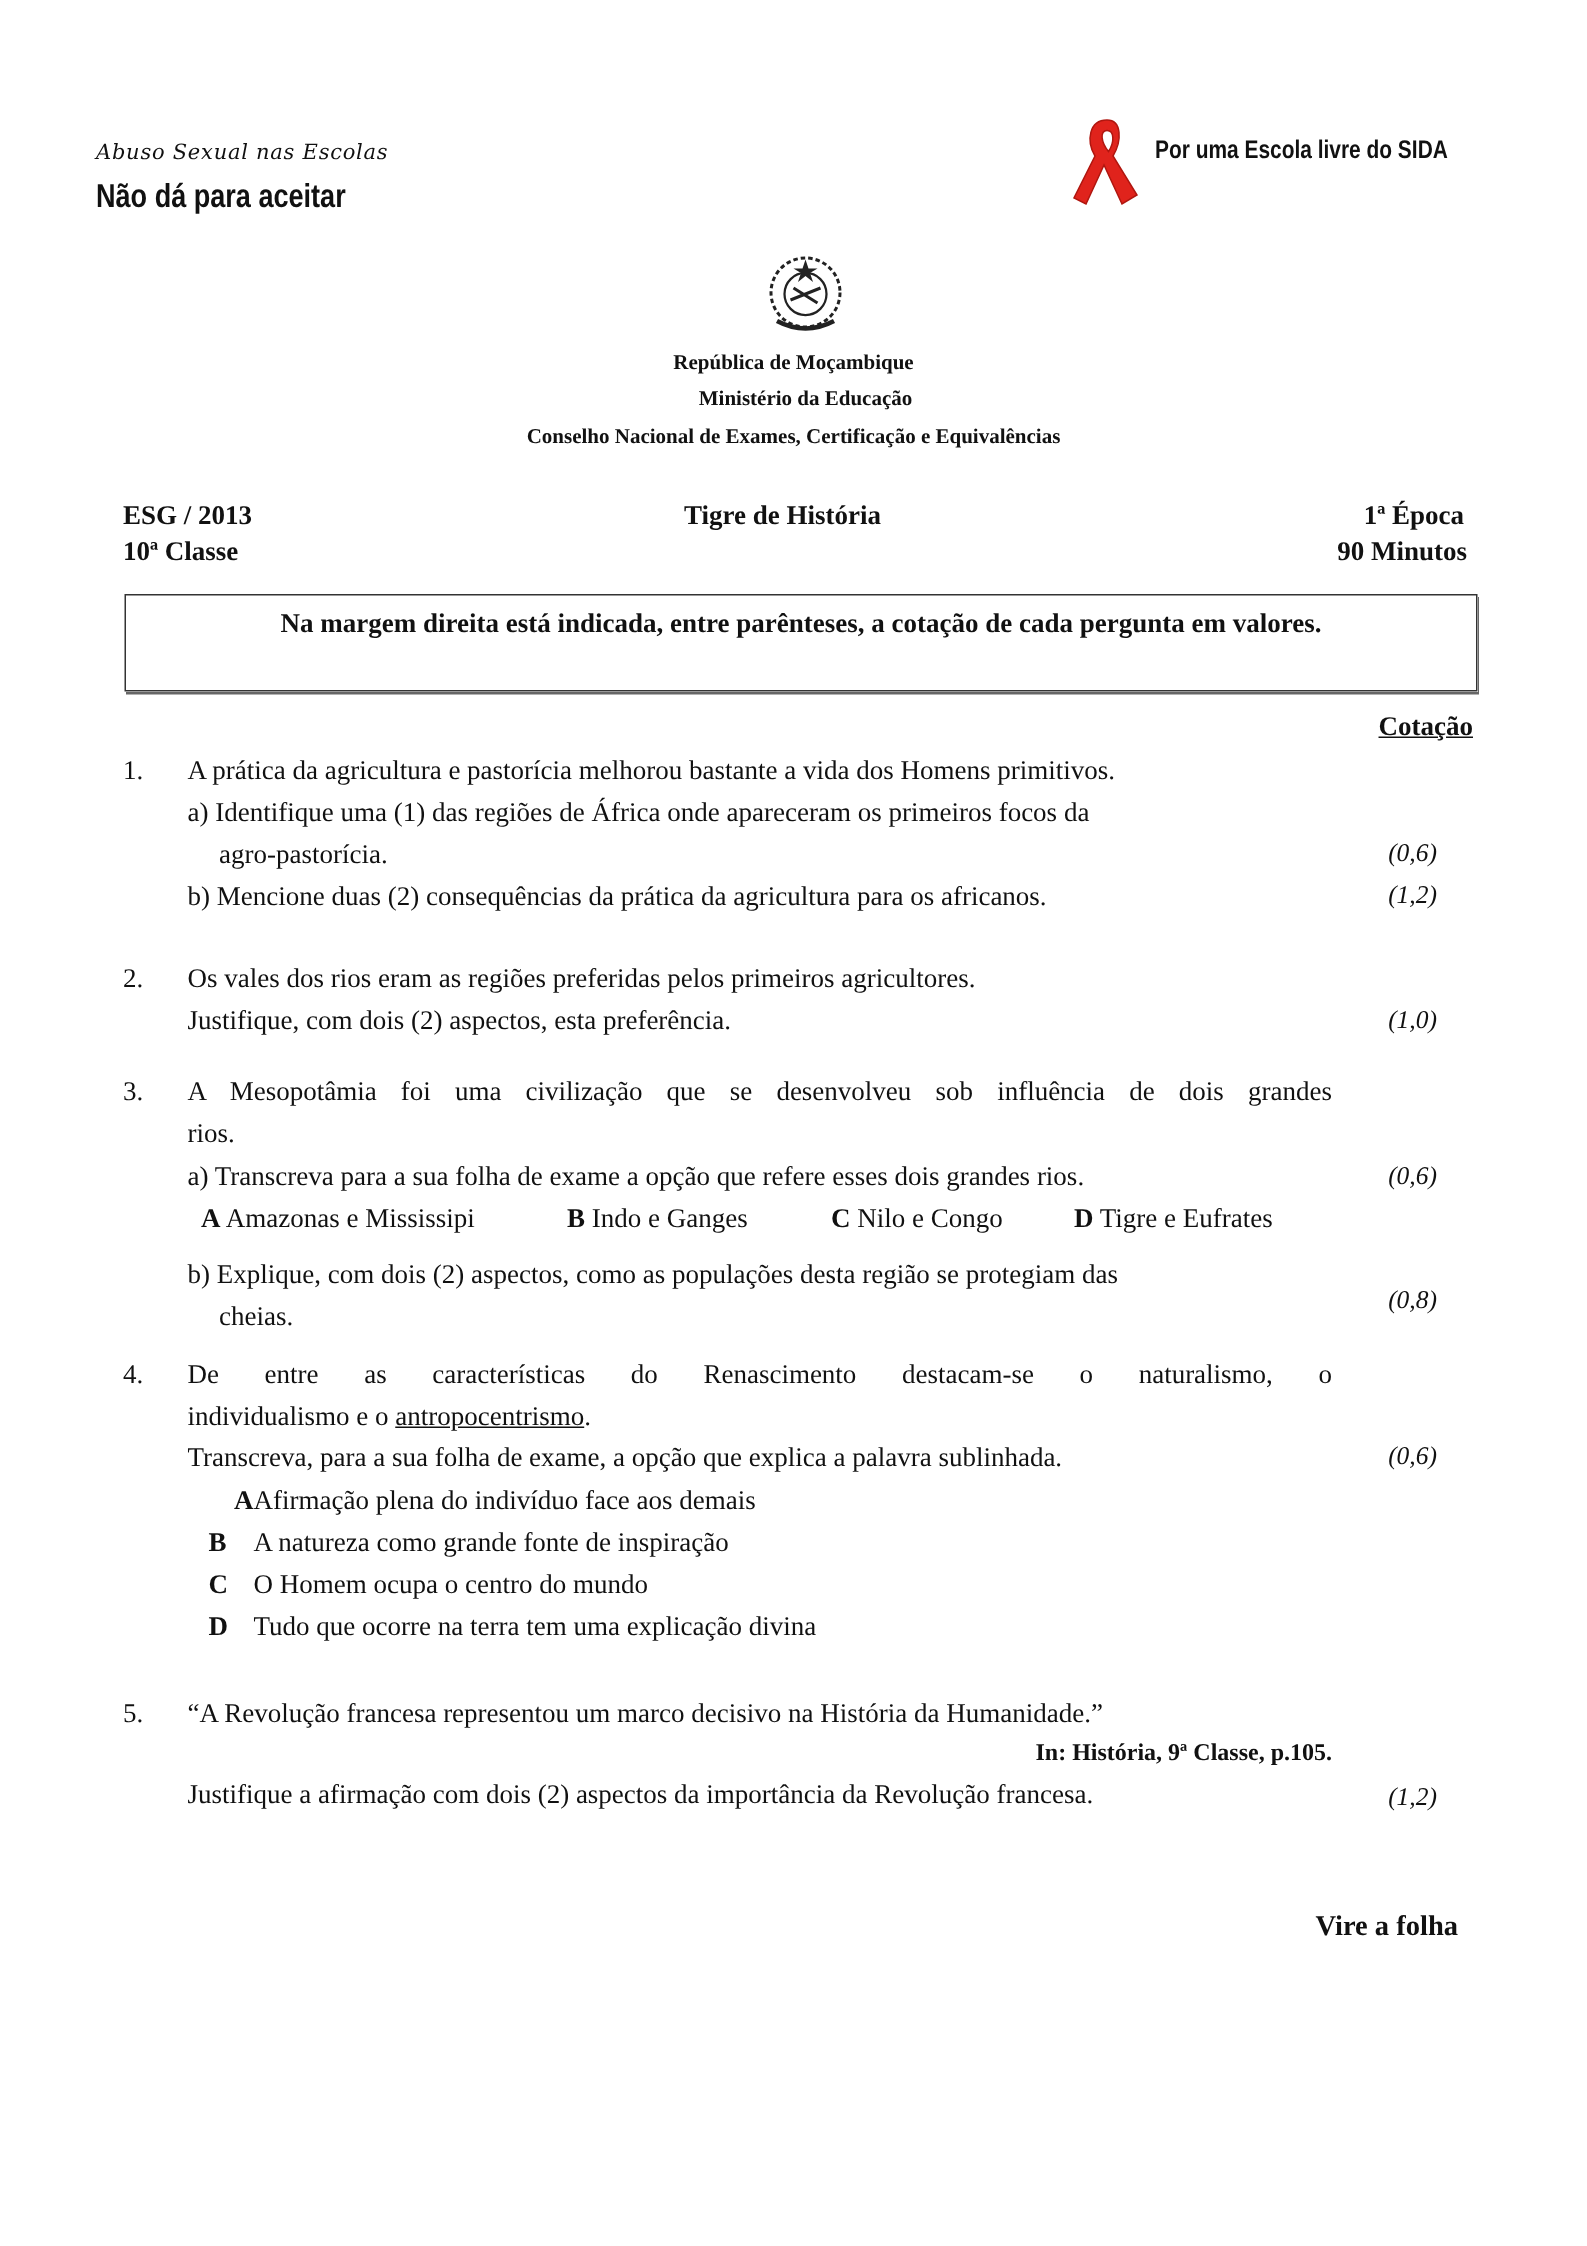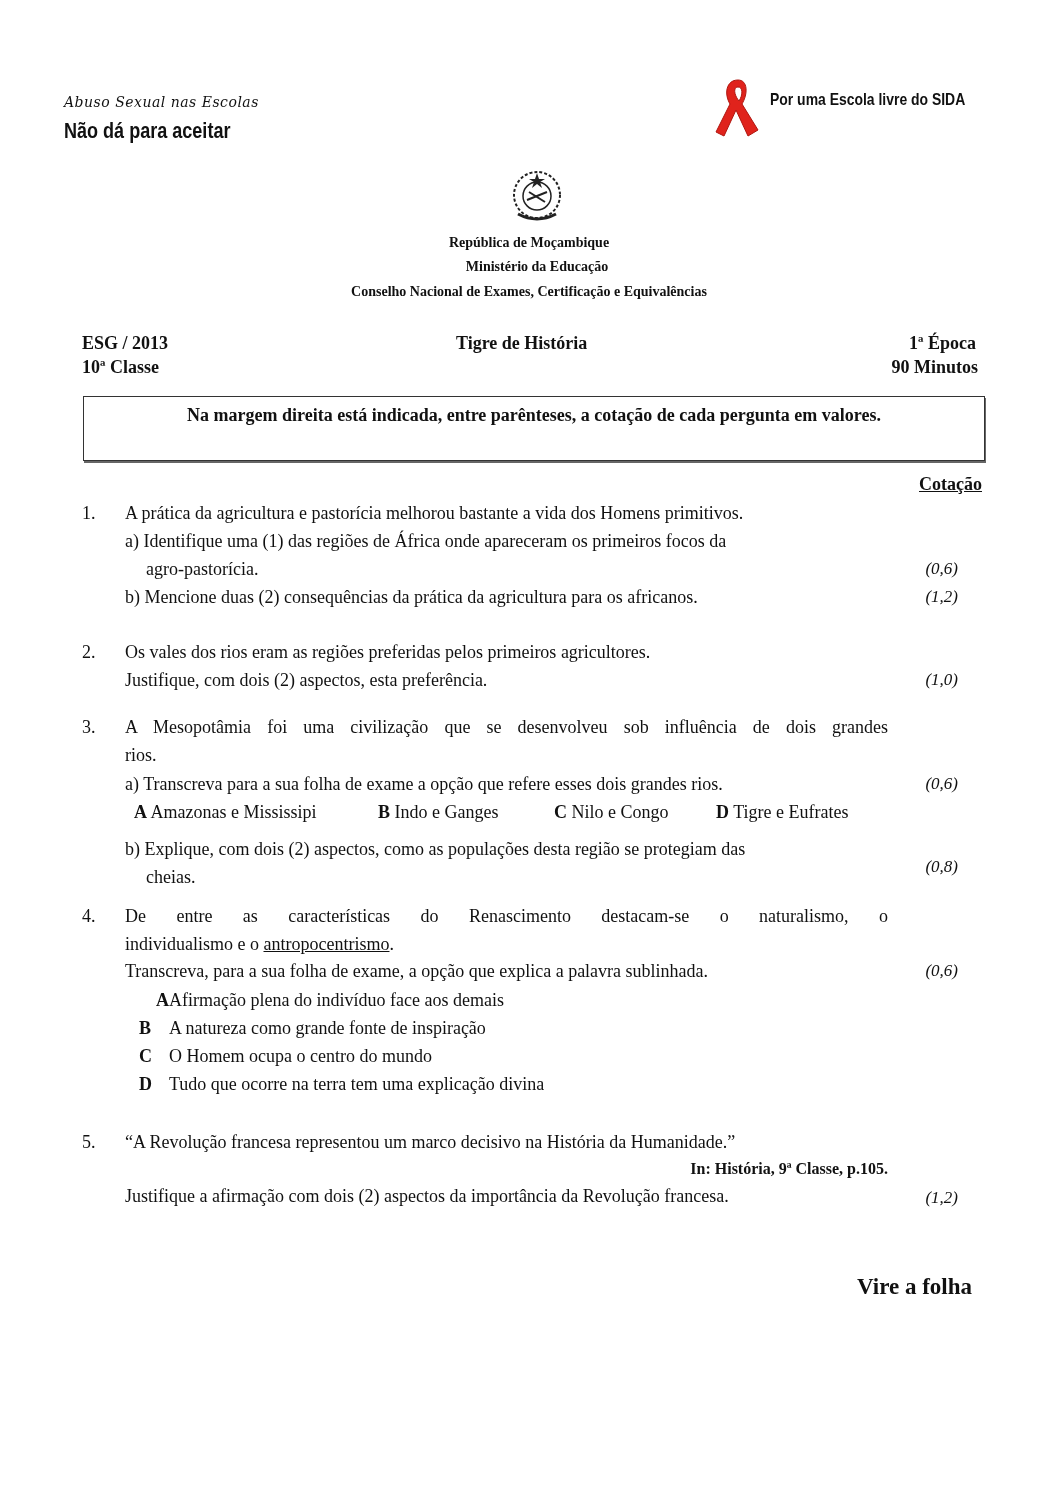--- a/index.html
+++ b/index.html
@@ -128,13 +128,13 @@
 </div>
 
 <div>
   <div class="num" style="top:1132px;">5.</div>
   <div class="line i" style="left:125px; top:1132px;">“A Revolução francesa representou um marco decisivo na História da Humanidade.”</div>
   <div class="line b" style="right:170px; top:1160px; font-size:16px;">In: História, 9ª Classe, p.105.</div>
   <div class="line" style="left:125px; top:1186px;">Justifique a afirmação com dois (2) aspectos da importância da Revolução francesa.</div>
   <div class="pts" style="top:1188px;">(1,2)</div>
 </div>
 
-<div class="abs b i" style="right:86px; top:1274px; font-size:23px;">Vire a folha</div>
+<div class="abs b i" style="right:86px; top:1274px; font-size:19px;">Vire a folha</div>
 
 </body></html>

